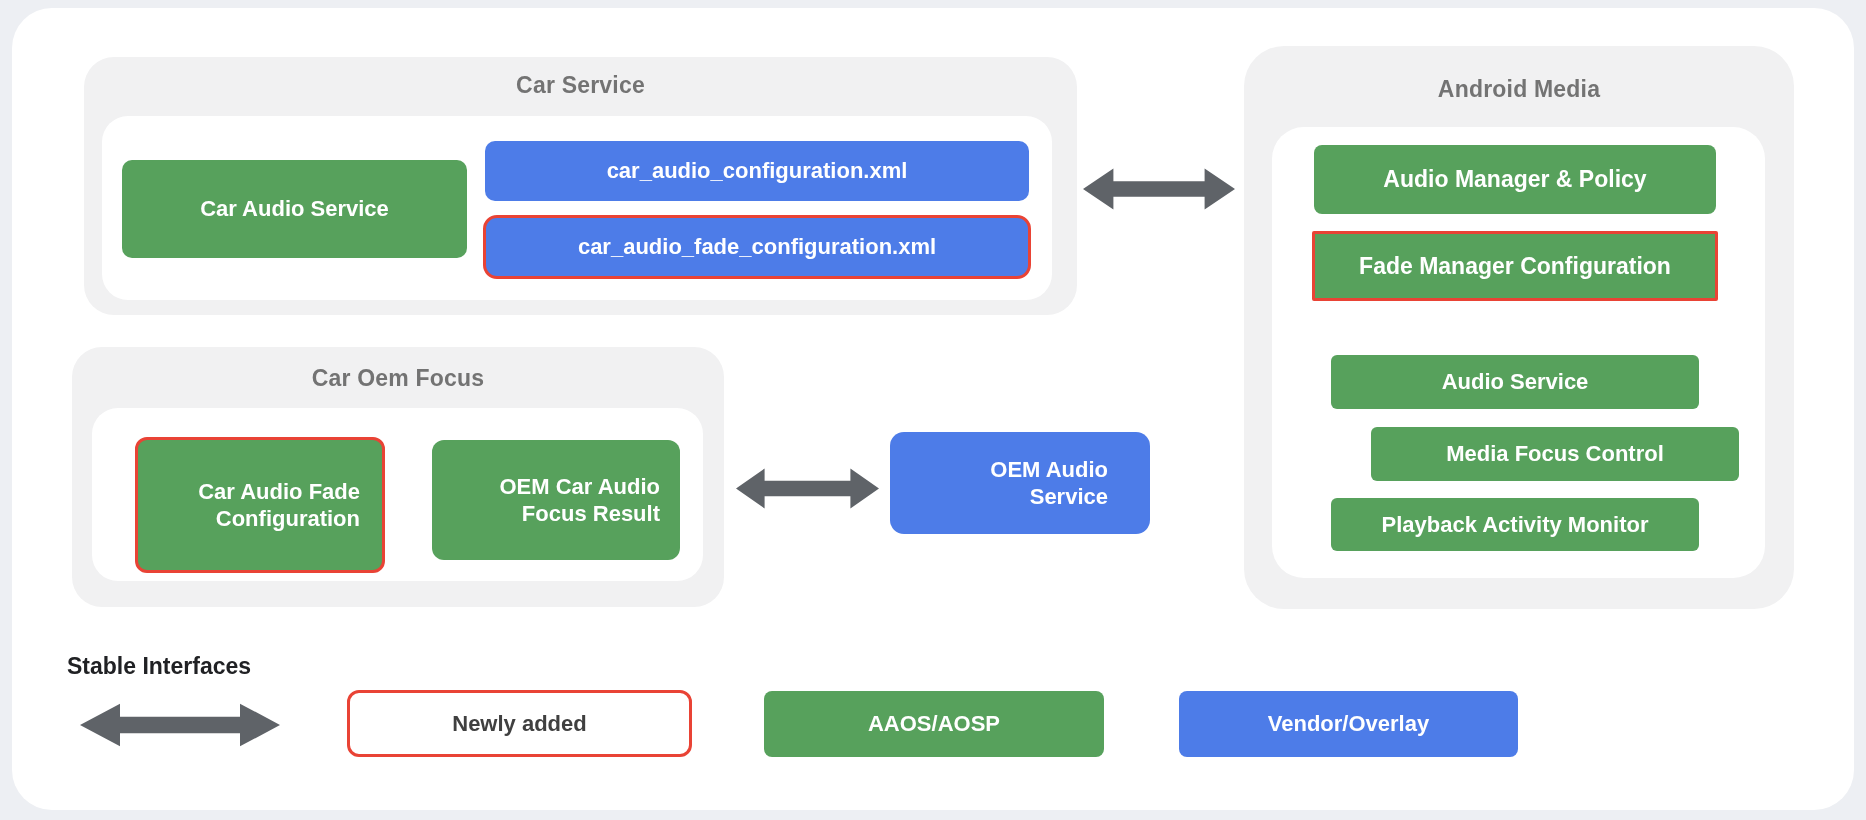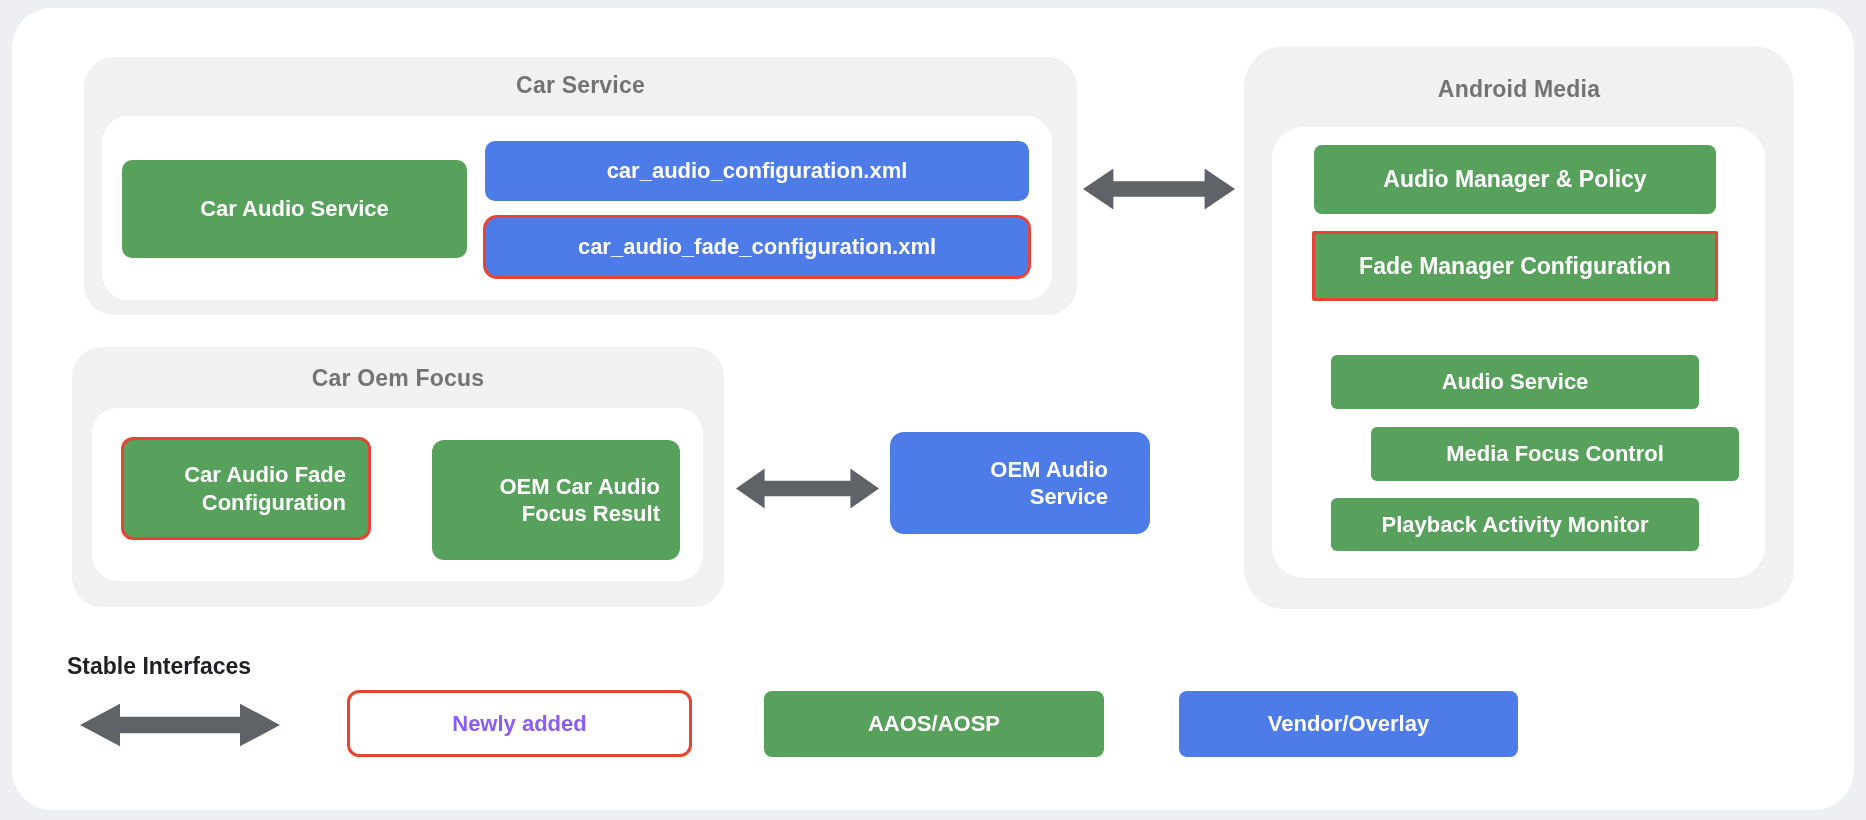--- a/index.html
+++ b/index.html
@@ -47,21 +47,21 @@
     color: #ffffff;
     font-size: 22px;
     line-height: 1.25;
     box-sizing: border-box;
   }
   .green { background: #57a15c; }
   .blue  { background: #4d7ce8; }
   .red-border { border: 3px solid #e94335; }
   .white-box {
     background: #ffffff;
-    color: #8b5cf6;
+    color: #404040;
   }
   .arrow {
     position: absolute;
   }
   .arrow svg { display: block; width: 100%; height: 100%; }
   .legend-label {
     position: absolute;
     font-weight: bold;
     font-size: 23px;
     color: #202124;
@@ -102,21 +102,21 @@
 
 <div class="box green" style="left:1331px; top:427px; width:368px; height:54px; border-radius:6px;margin-left:40px;">Media Focus Control</div>
 
 <div class="box green" style="left:1331px; top:498px; width:368px; height:53px; border-radius:6px;">Playback Activity Monitor</div>
 
 <div class="panel" style="left:72px; top:347px; width:652px; height:260px;">
   <div class="panel-title" style="top:18px;">Car Oem Focus</div>
 </div>
 <div class="inner" style="left:92px; top:408px; width:611px; height:173px;"></div>
 
-<div class="box green red-border" style="left:121px; top:437px; width:250px; height:103px; border-radius:12px; padding:0 22px;">Car Audio Fade Configuration</div>
+<div class="box green red-border" style="left:135px; top:437px; width:250px; height:136px; border-radius:12px; padding:0 22px;">Car Audio Fade Configuration</div>
 
 <div class="box green" style="left:432px; top:440px; width:248px; height:120px; border-radius:12px; padding:0 20px;">OEM Car Audio Focus Result</div>
 
 <div class="arrow" style="left:736px; top:467px; width:143px; height:43px;">
   <svg viewBox="0 0 100 28" preserveAspectRatio="none">
     <polygon points="0,14 20,1 20,9 80,9 80,1 100,14 80,27 80,19 20,19 20,27" fill="#5f6368"></polygon>
   </svg>
 </div>
 
 <div class="box blue" style="left:890px; top:432px; width:260px; height:102px; border-radius:14px; padding:0 42px;">OEM Audio Service</div>

